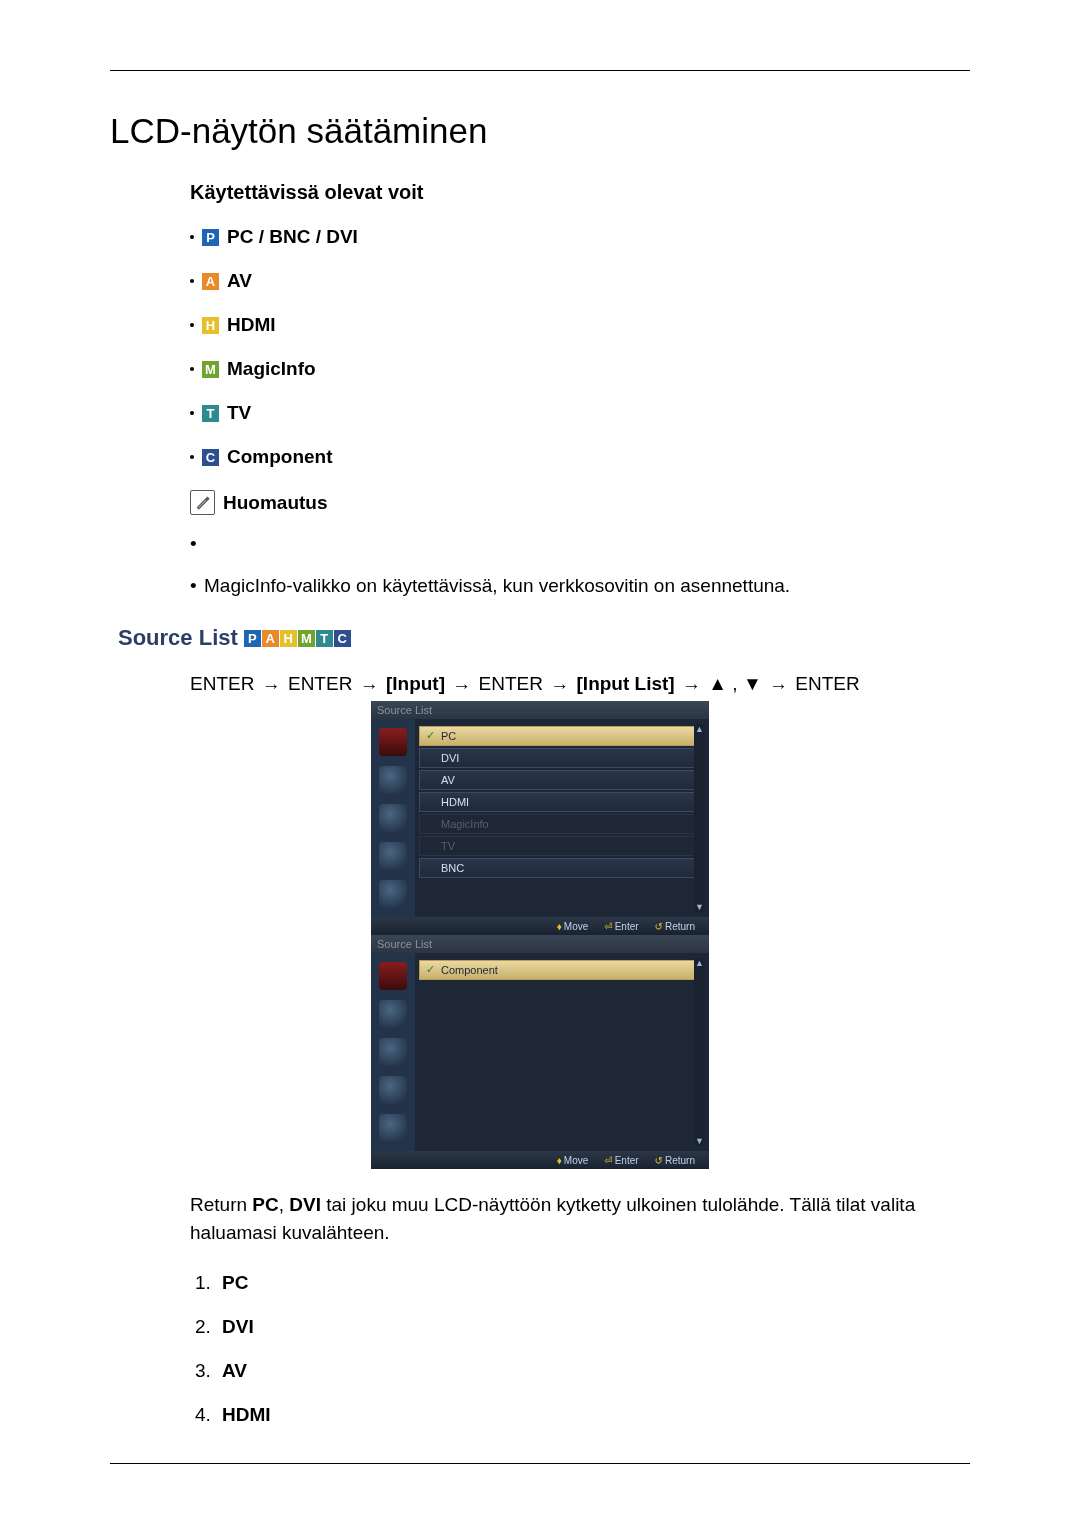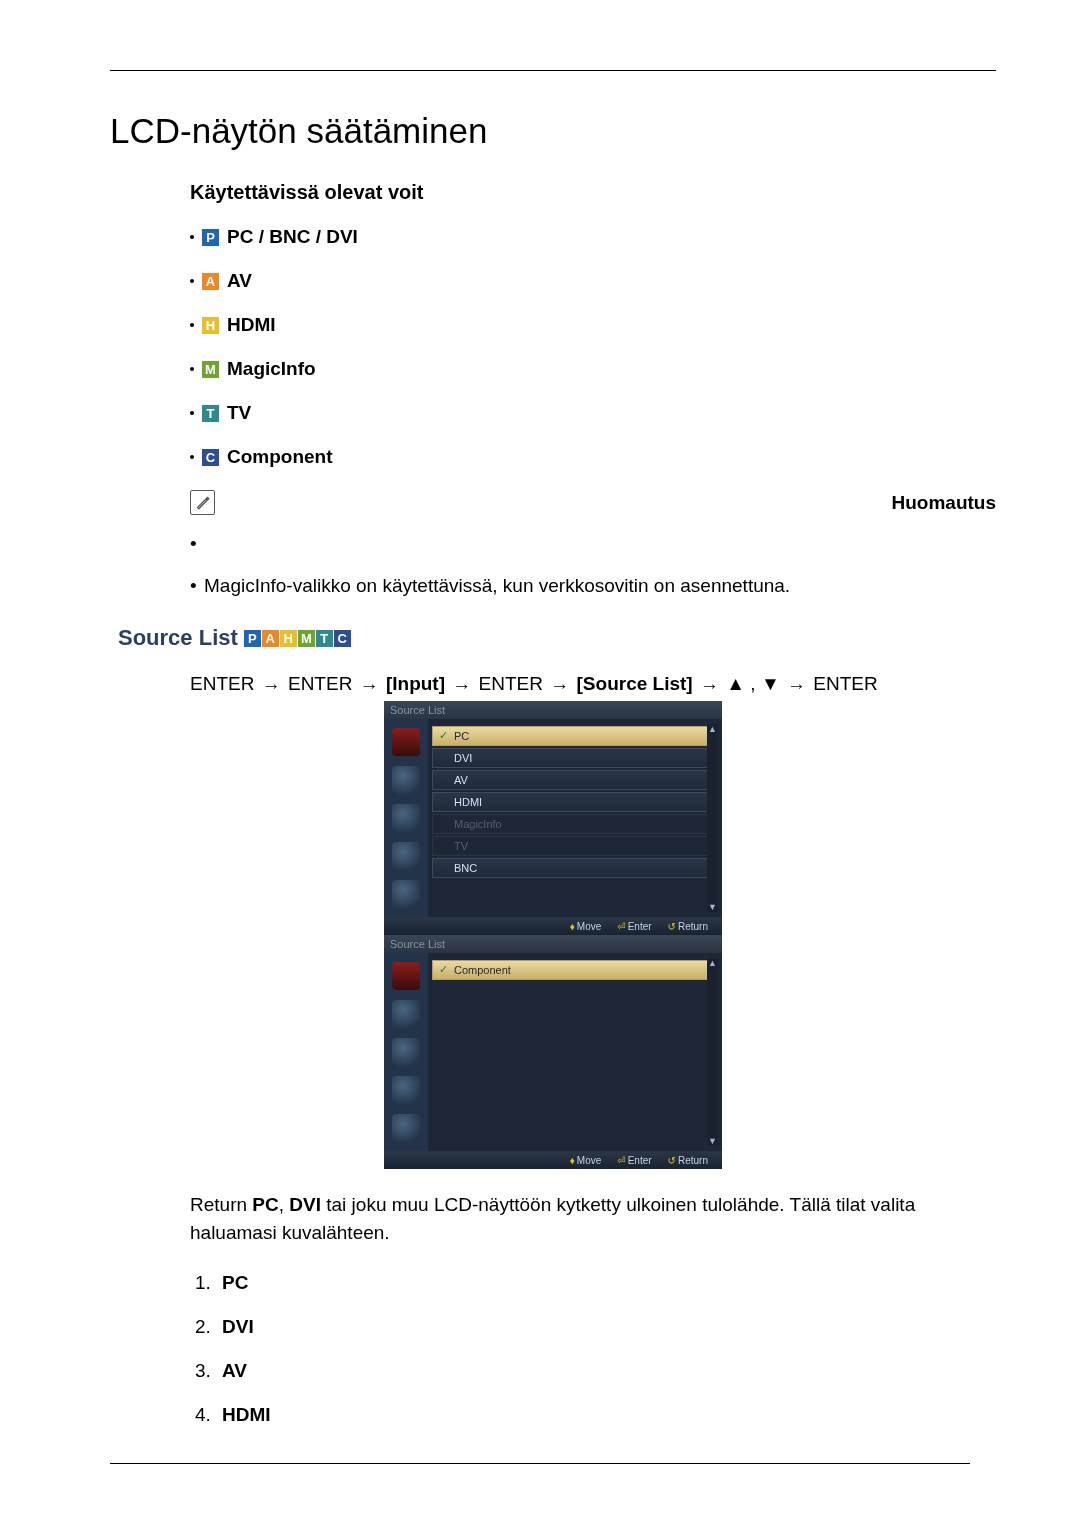--- a/index.html
+++ b/index.html
@@ -5,21 +5,21 @@
   body {
     margin: 0;
     background: #fff;
     font-family: Arial, Helvetica, sans-serif;
     color: #000;
   }
   .page {
     width: 1080px;
     height: 1527px;
     box-sizing: border-box;
-    padding: 70px 84px 40px 110px;
+    padding: 70px 110px 40px 110px;
     position: relative;
   }
   .hr-top {
     border: none;
     border-top: 1px solid #000;
     margin: 0 0 40px 0;
   }
   .hr-bottom {
     border: none;
     border-top: 1px solid #000;
@@ -95,21 +95,20 @@
   ul.modes li .mode-label {
     font-size: 19px;
     font-weight: bold;
     text-align: center;
   }
   .note-row {
     display: flex;
     align-items: center;
     gap: 8px;
     margin: 0 0 18px 80px;
-    justify-content: space-between;
   }
   .note-icon {
     width: 23px;
     height: 23px;
     border: 1.5px solid #555;
     border-radius: 2px;
     display: inline-flex;
     align-items: center;
     justify-content: center;
     color: #555;
@@ -346,21 +345,21 @@
 
   <div class="nav-path">
     <span>ENTER</span>
     <span class="arrow">→</span>
     <span>ENTER</span>
     <span class="arrow">→</span>
     <b>[Input]</b>
     <span class="arrow">→</span>
     <span>ENTER</span>
     <span class="arrow">→</span>
-    <b>[Source List]</b>
+    <b>[Input List]</b>
     <span class="arrow">→</span>
     <span>▲</span>
     <span>,</span>
     <span>▼</span>
     <span class="arrow">→</span>
     <span>ENTER</span>
   </div>
 
   <div class="osd-area">
 

